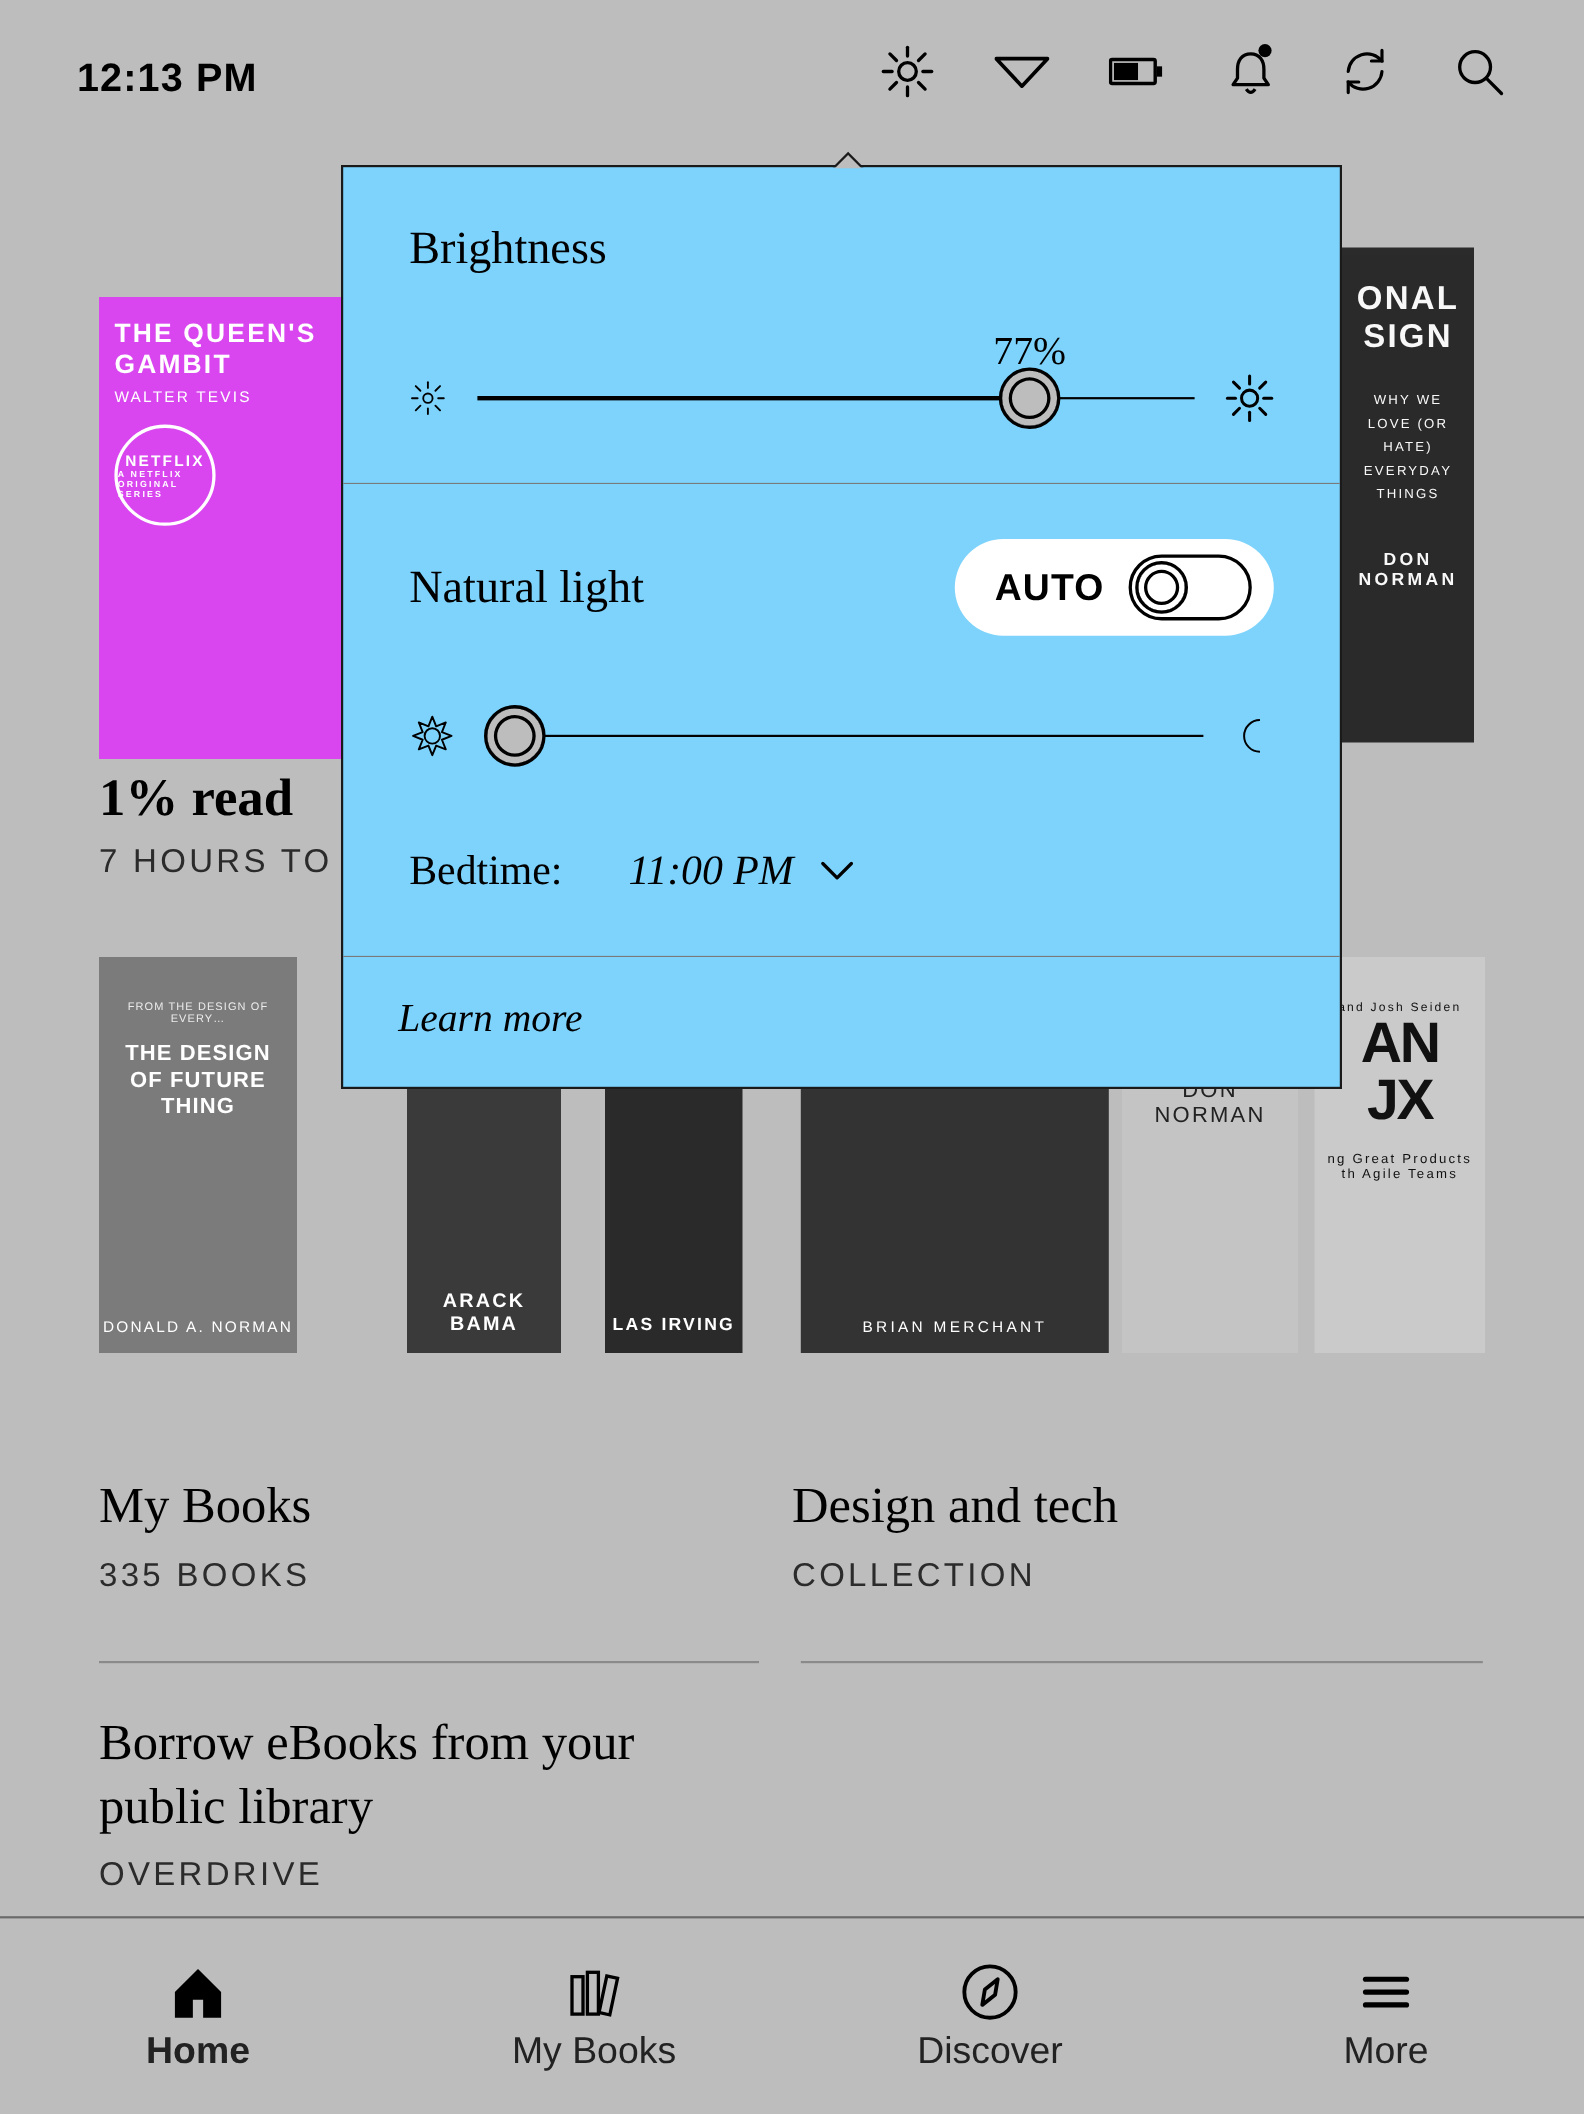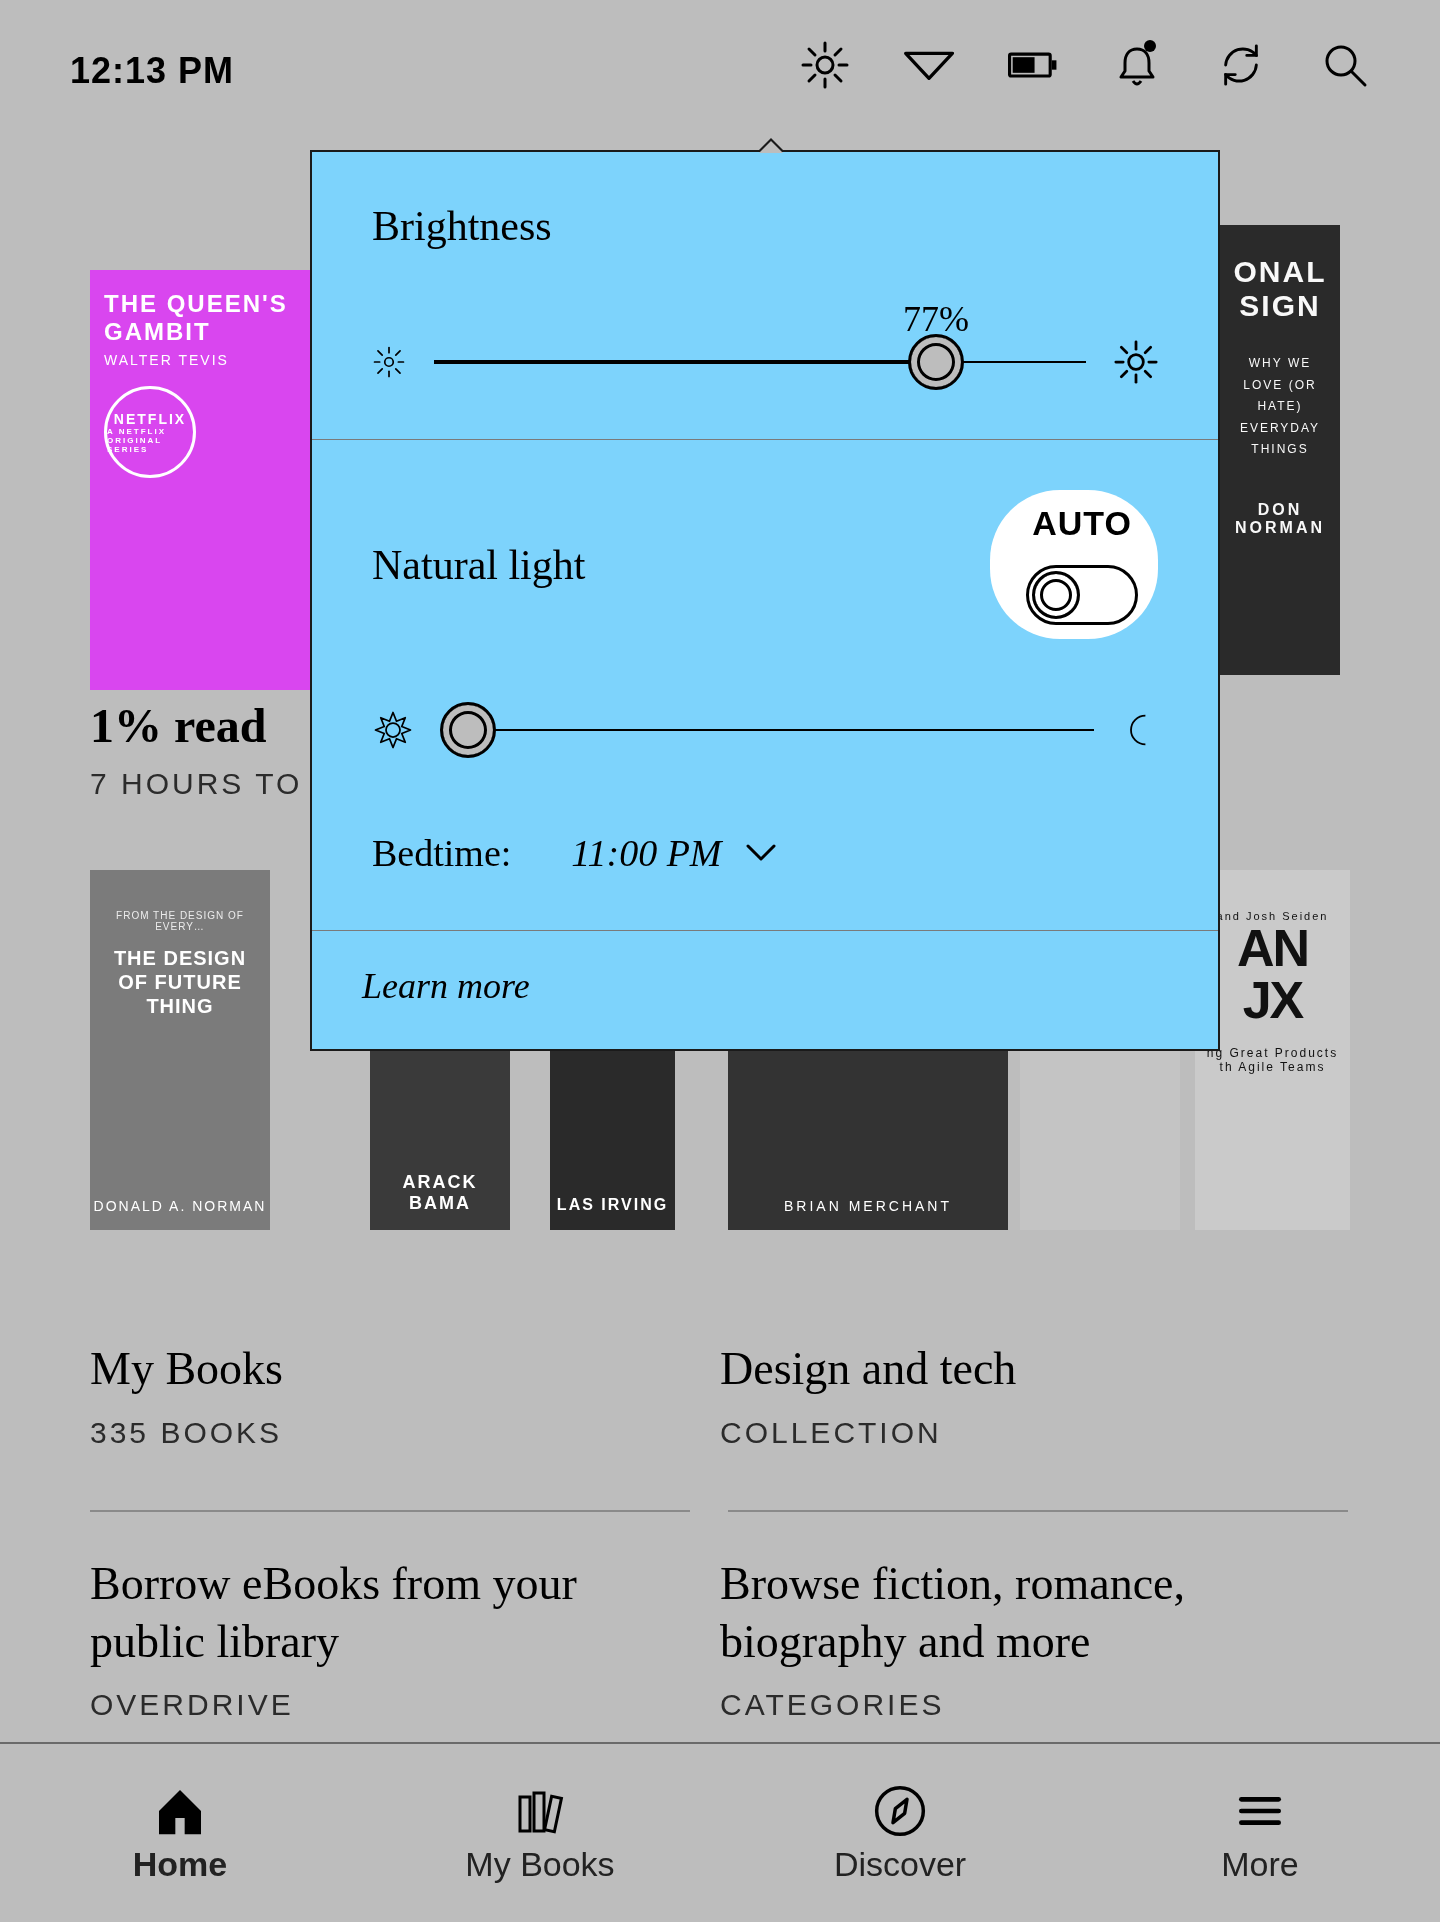--- a/index.html
+++ b/index.html
@@ -186,21 +186,20 @@
   }
   .auto-pill {
     background:#fff;
     border-radius: 70px;
     padding: 14px 20px 14px 36px;
     display:flex; align-items:center; gap:22px;
     font-family:"Helvetica Neue",Arial,sans-serif;
     font-weight:700;
     font-size:34px;
     letter-spacing:1px;
-    flex-direction:column;
   }
   .toggle {
     width: 112px; height: 60px;
     border: 3px solid #000;
     border-radius: 60px;
     position: relative;
     background:#fff;
   }
   .toggle .knob {
     position:absolute; left:3px; top:50%; transform:translateY(-50%);
@@ -286,24 +285,20 @@
     </div>
   </div>
 
   <div class="hr" style="top:1510px; width:600px;"></div>
   <div class="hr" style="top:1510px; left:728px; width:620px;"></div>
 
   <div class="link-row" style="top:1555px;">
     <div class="link-col">
       <div class="link-title">Borrow eBooks from your public library</div>
       <div class="link-sub">OVERDRIVE</div>
-    </div>
-    <div class="link-col">
-      <div class="link-title">Browse fiction, romance, biography and more</div>
-      <div class="link-sub">CATEGORIES</div>
     </div>
   </div>
 </div>
 
 <div class="status-bar">
   <div class="status-time sans">12:13 PM</div>
   <div class="status-icons">
     <div class="ic">
       <svg viewBox="0 0 48 48" width="48" height="48">
           <g stroke="#000" stroke-width="3" fill="none" stroke-linecap="round">

